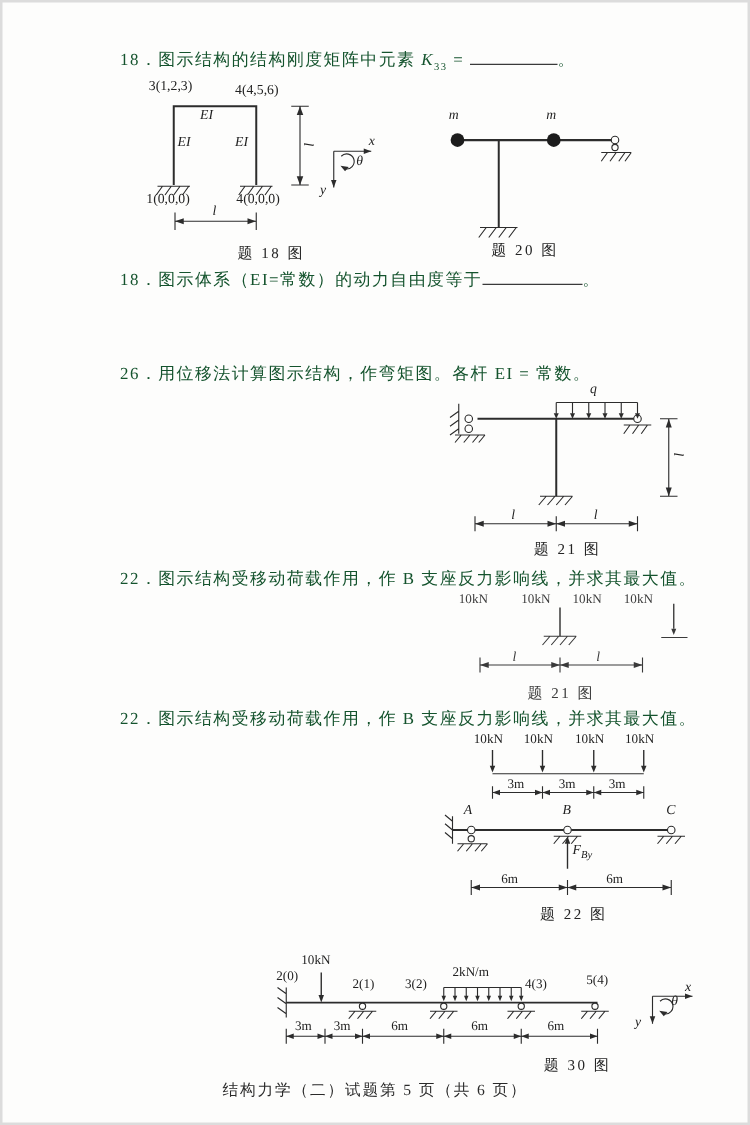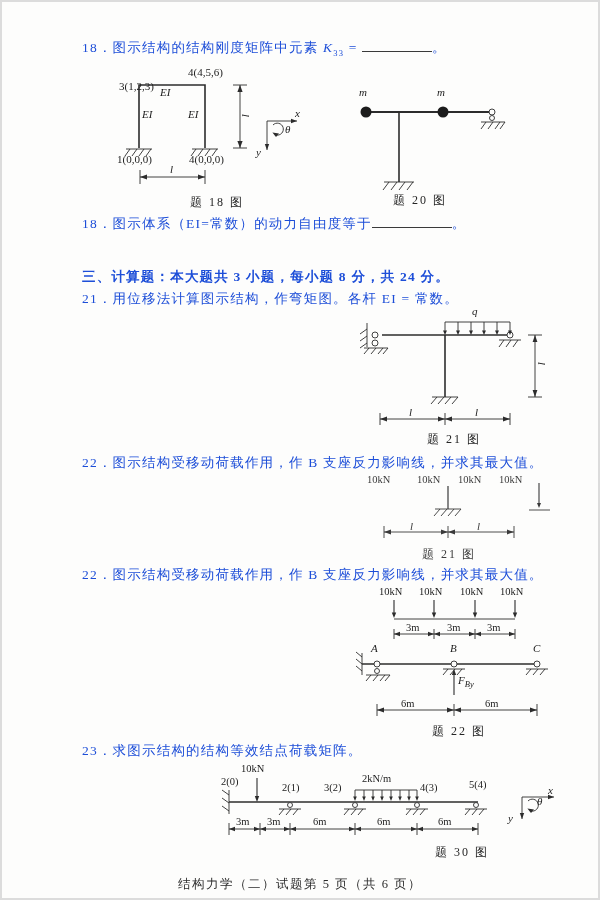--- a/index.html
+++ b/index.html
@@ -1,32 +1,32 @@
 <!DOCTYPE html>
 <html><head>
 <meta charset="utf-8">
 <style>
   html,body{margin:0;padding:0;background:#ffffff;}
   .page{
     position:relative;width:600px;height:900px;background:#fdfdfc;
     font-family:"Liberation Serif","DejaVu Serif",serif;color:#1e1e1e;
     border:2px solid #dcdcdc;box-sizing:border-box;overflow:hidden;
   }
-  .line{position:absolute;left:80px;font-size:13.5px;letter-spacing:1.2px;white-space:nowrap;color:#1d4ed8;}
+  .line{position:absolute;left:94px;font-size:13.5px;letter-spacing:1.2px;white-space:nowrap;color:#14532d;}
   .bold{font-weight:bold;}
   .blank{display:inline-block;border-bottom:1px solid #3a3a3a;height:13px;vertical-align:baseline;}
   .fig{position:absolute;}
   .fig svg{position:absolute;left:0;top:0;}
   .lbl{position:absolute;font-size:11px;white-space:nowrap;color:#222;line-height:1;}
   .sm{font-size:10.5px;}
   .it{font-style:italic;font-family:"Liberation Serif",serif;}
   .rot{transform:rotate(90deg);transform-origin:center;}
   .cap{position:absolute;font-size:12px;letter-spacing:2px;text-align:center;color:#242424;}
   sub{font-size:8.5px;}
-  .footer{position:absolute;width:100%;text-align:center;font-size:12.5px;letter-spacing:1.5px;color:#2a2a2a;margin-top:12px;}
+  .footer{position:absolute;width:100%;text-align:center;font-size:12.5px;letter-spacing:1.5px;color:#2a2a2a;}
   .ghost .lbl, .ghost .cap{color:#3c3c3c;}
 </style>
 </head>
 <body>
 
 <div class="page">
 
   <div class="line" style="top:36px">
     <span>18．图示结构的结构刚度矩阵中元素 </span><span class="it">K</span><sub>33</sub><span> = </span><span class="blank" style="width:70px"></span><span>。</span>
   </div>
@@ -56,21 +56,21 @@
       <g fill="#2c2c2c">
         <polygon points="138,21 135.4,28 140.6,28"></polygon>
         <polygon points="138,84 135.4,77 140.6,77"></polygon>
         <polygon points="38,113 45,110.6 45,115.4"></polygon>
         <polygon points="103,113 96,110.6 96,115.4"></polygon>
         <polygon points="195,57 189,54.8 189,59.2"></polygon>
         <polygon points="165,86 162.8,80 167.2,80"></polygon>
         <polygon points="174,73 170.4,68.6 177,69.6"></polygon>
       </g>
     </svg>
-    <span class="lbl" style="left:17px;top:17px">3(1,2,3)</span>
+    <span class="lbl" style="left:17px;top:0">3(1,2,3)</span>
     <span class="lbl" style="left:86px;top:3px">4(4,5,6)</span>
     <span class="lbl it" style="left:58px;top:23px">EI</span>
     <span class="lbl it" style="left:40px;top:45px">EI</span>
     <span class="lbl it" style="left:86px;top:45px">EI</span>
     <span class="lbl" style="left:15px;top:90px">1(0,0,0)</span>
     <span class="lbl" style="left:87px;top:90px">4(0,0,0)</span>
     <span class="lbl it" style="left:68px;top:100px">l</span>
     <span class="lbl it rot" style="left:142px;top:46px">l</span>
     <span class="lbl it" style="left:193px;top:44px">x</span>
     <span class="lbl it" style="left:154px;top:83px">y</span>
@@ -98,22 +98,21 @@
       </g>
     </svg>
     <span class="lbl it" style="left:17px;top:0px">m</span>
     <span class="lbl it" style="left:95px;top:0px">m</span>
     <div class="cap" style="left:18px;top:105px;width:120px">题 20 图</div>
   </div>
 
   <div class="line" style="top:212px">
     <span>18．图示体系（EI=常数）的动力自由度等于</span><span class="blank" style="width:80px"></span><span>。</span>
   </div>
-  <div class="line bold" style="top:266px">三、计算题：本大题共 3 小题，每小题 8 分，共 24 分。</div>
-  <div class="line" style="top:288px">21．用位移法计算图示结构，作弯矩图。各杆 EI = 常数。</div>
+  <div class="line" style="top:288px">26．用位移法计算图示结构，作弯矩图。各杆 EI = 常数。</div>
 
   <div class="fig" style="left:352px;top:300px;width:240px;height:145px">
     <svg width="240" height="145" viewBox="0 0 240 145">
       <g stroke="#2c2c2c" fill="none">
         <path d="M28 33 H156" stroke-width="1.6"></path>
         <path d="M91 33 V95" stroke-width="1.6"></path>
         <g stroke-width="0.9">
           <path d="M13 21 V45 M13 27 l-7 5 M13 34 l-7 5 M13 41 l-7 5"></path>
           <circle cx="21" cy="33" r="3" fill="#fdfdfc"></circle>
           <circle cx="21" cy="41" r="3" fill="#fdfdfc"></circle>
@@ -249,21 +248,20 @@
     <span class="lbl sm" style="left:133px;top:36px">3m</span>
     <span class="lbl it" style="left:17px;top:56px">A</span>
     <span class="lbl it" style="left:96px;top:56px">B</span>
     <span class="lbl it" style="left:179px;top:56px">C</span>
     <span class="lbl" style="left:104px;top:88px"><span class="it">F</span><sub class="it">By</sub></span>
     <span class="lbl sm" style="left:47px;top:112px">6m</span>
     <span class="lbl sm" style="left:131px;top:112px">6m</span>
     <div class="cap" style="left:45px;top:136px;width:120px">题 22 图</div>
   </div>
 
-  <div class="line" style="top:740px">23．求图示结构的结构等效结点荷载矩阵。</div>
 
   <div class="fig" style="left:208px;top:762px;width:365px;height:100px">
     <svg width="365" height="100" viewBox="0 0 365 100">
       <g stroke="#2c2c2c" fill="none">
         <g stroke-width="0.9">
           <path d="M19 26 V50 M19 31 l-7 -5 M19 39 l-7 -5 M19 47 l-7 -5"></path>
         </g>
         <path d="M19 38 H268" stroke-width="1.4"></path>
         <path d="M47 14 V33" stroke-width="1.1"></path>
         <g stroke-width="0.9">

